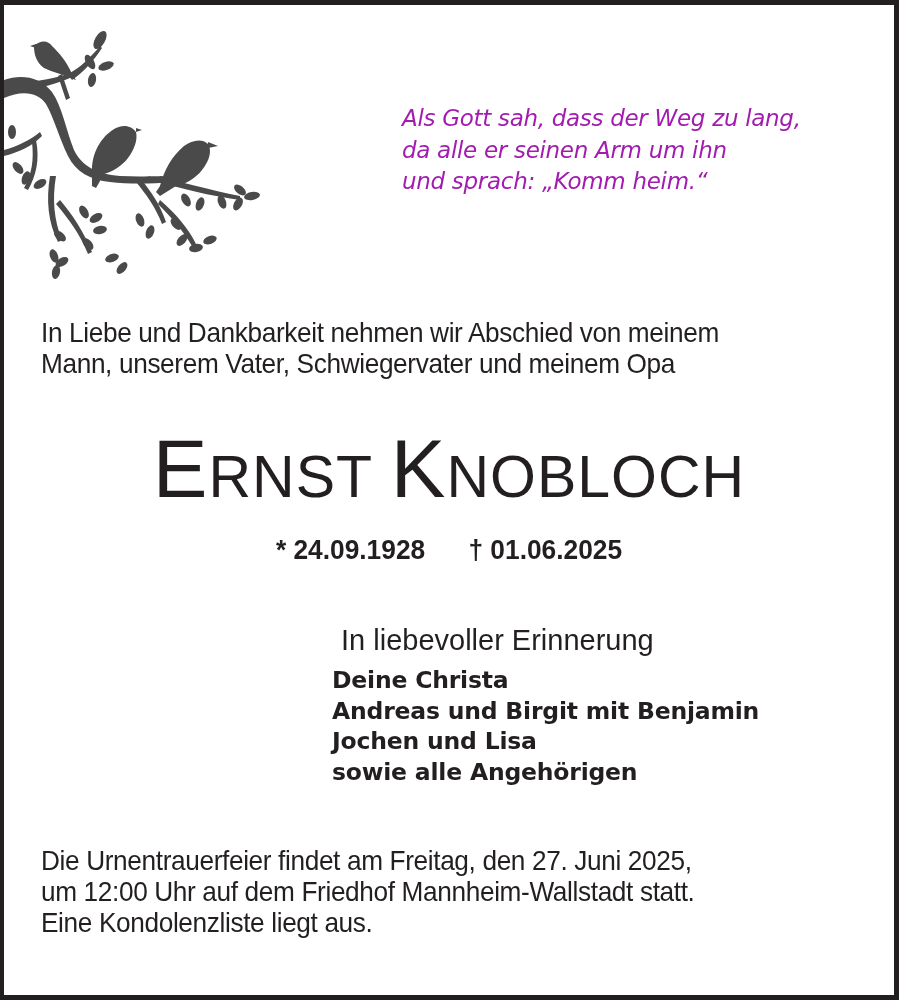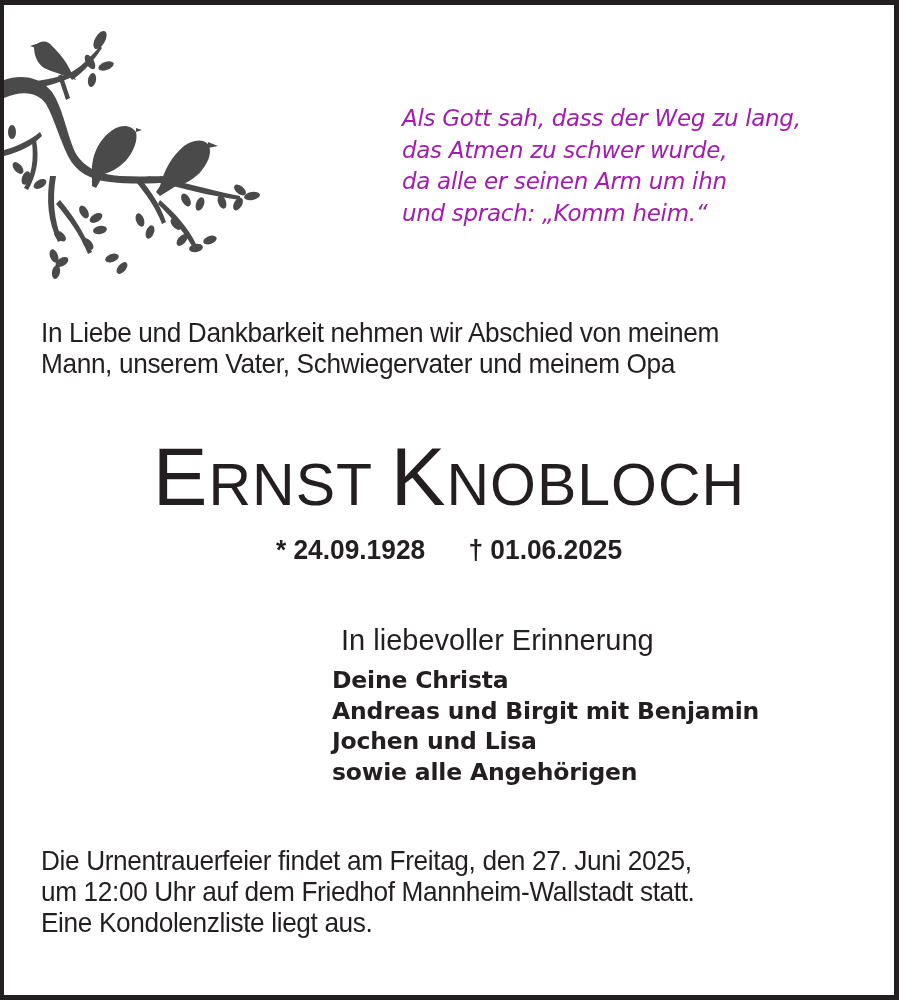--- a/index.html
+++ b/index.html
@@ -2,21 +2,21 @@
 <html><head>
 <meta charset="utf-8">
 <style>
   html, body { margin: 0; padding: 0; background: #231f20; }
   body { width: 899px; height: 1000px; position: relative; overflow: hidden; font-family: "Liberation Sans", "DejaVu Sans", sans-serif; color: #231f20; }
   .card { position: absolute; left: 4px; top: 5px; width: 890px; height: 990px; background: #ffffff; overflow: hidden; }
   .tree { position: absolute; left: -4px; top: -5px; width: 300px; height: 290px; }
   .poem { position: absolute; left: 398px; top: 86px; font-family: "DejaVu Sans", sans-serif; font-style: italic; font-size: 23px; line-height: 31.5px; letter-spacing: -0.3px; color: #a21caf; margin-top: 12px; }
   .poem div { white-space: nowrap; }
   .intro { position: absolute; left: 37px; top: 312px; font-family: "Liberation Sans", sans-serif; font-size: 28.5px; line-height: 31px; letter-spacing: -0.4px; transform: scaleX(0.92); transform-origin: left top; white-space: nowrap; }
-  .name { position: absolute; left: 0; width: 890px; top: 428px; text-align: center; font-family: "Liberation Sans", sans-serif; font-size: 60px; line-height: 88px; white-space: nowrap; letter-spacing: 1px; }
+  .name { position: absolute; left: 0; width: 890px; top: 428px; text-align: center; font-family: "Liberation Sans", sans-serif; font-size: 60px; line-height: 72px; white-space: nowrap; letter-spacing: 1px; }
   .name .cap { font-size: 82px; }
   .name .sc { font-size: 59px; }
   .dates { position: absolute; left: 0; width: 890px; top: 527px; text-align: center; font-family: "Liberation Sans", sans-serif; font-size: 28px; line-height: 36px; font-weight: bold; white-space: nowrap; transform: scaleX(0.94); }
   .dates .gap { display: inline-block; width: 46px; }
   .memory { position: absolute; left: 337px; top: 620px; font-family: "Liberation Sans", sans-serif; font-size: 29px; line-height: 30px; white-space: nowrap; }
   .family { position: absolute; left: 328px; top: 660px; font-family: "DejaVu Sans", sans-serif; font-weight: bold; font-size: 23.5px; line-height: 30.5px; white-space: nowrap; letter-spacing: -0.2px; }
   .ceremony { position: absolute; left: 37px; top: 840px; font-family: "Liberation Sans", sans-serif; font-size: 28.5px; line-height: 31px; letter-spacing: -0.4px; transform: scaleX(0.92); transform-origin: left top; white-space: nowrap; }
 </style>
 </head>
 <body>
@@ -78,21 +78,20 @@
       <path d="M92 170 C92 150 104 134 116 128 C124 124 132 126 136 132 C138 140 134 150 128 158 C122 166 112 172 104 174 L96 188 L92 186 Z"></path>
       <path d="M136 128 L142 130 L136 132 Z"></path>
 
       <path d="M160 186 C164 170 172 156 184 146 C192 140 202 138 208 144 C212 150 210 160 202 170 C196 178 186 184 176 186 L160 196 L156 192 Z"></path>
       <path d="M208 142 L218 146 L208 148 Z"></path>
     </g>
   </svg>
 
   <div class="poem">
     <div>Als Gott sah, dass der Weg zu lang,</div>
-    <div>das Atmen zu schwer wurde,</div>
     <div>da alle er seinen Arm um ihn</div>
     <div>und sprach: „Komm heim.“</div>
   </div>
 
   <div class="intro">
     <div>In Liebe und Dankbarkeit nehmen wir Abschied von meinem</div>
     <div>Mann, unserem Vater, Schwiegervater und meinem Opa</div>
   </div>
 
   <div class="name">

